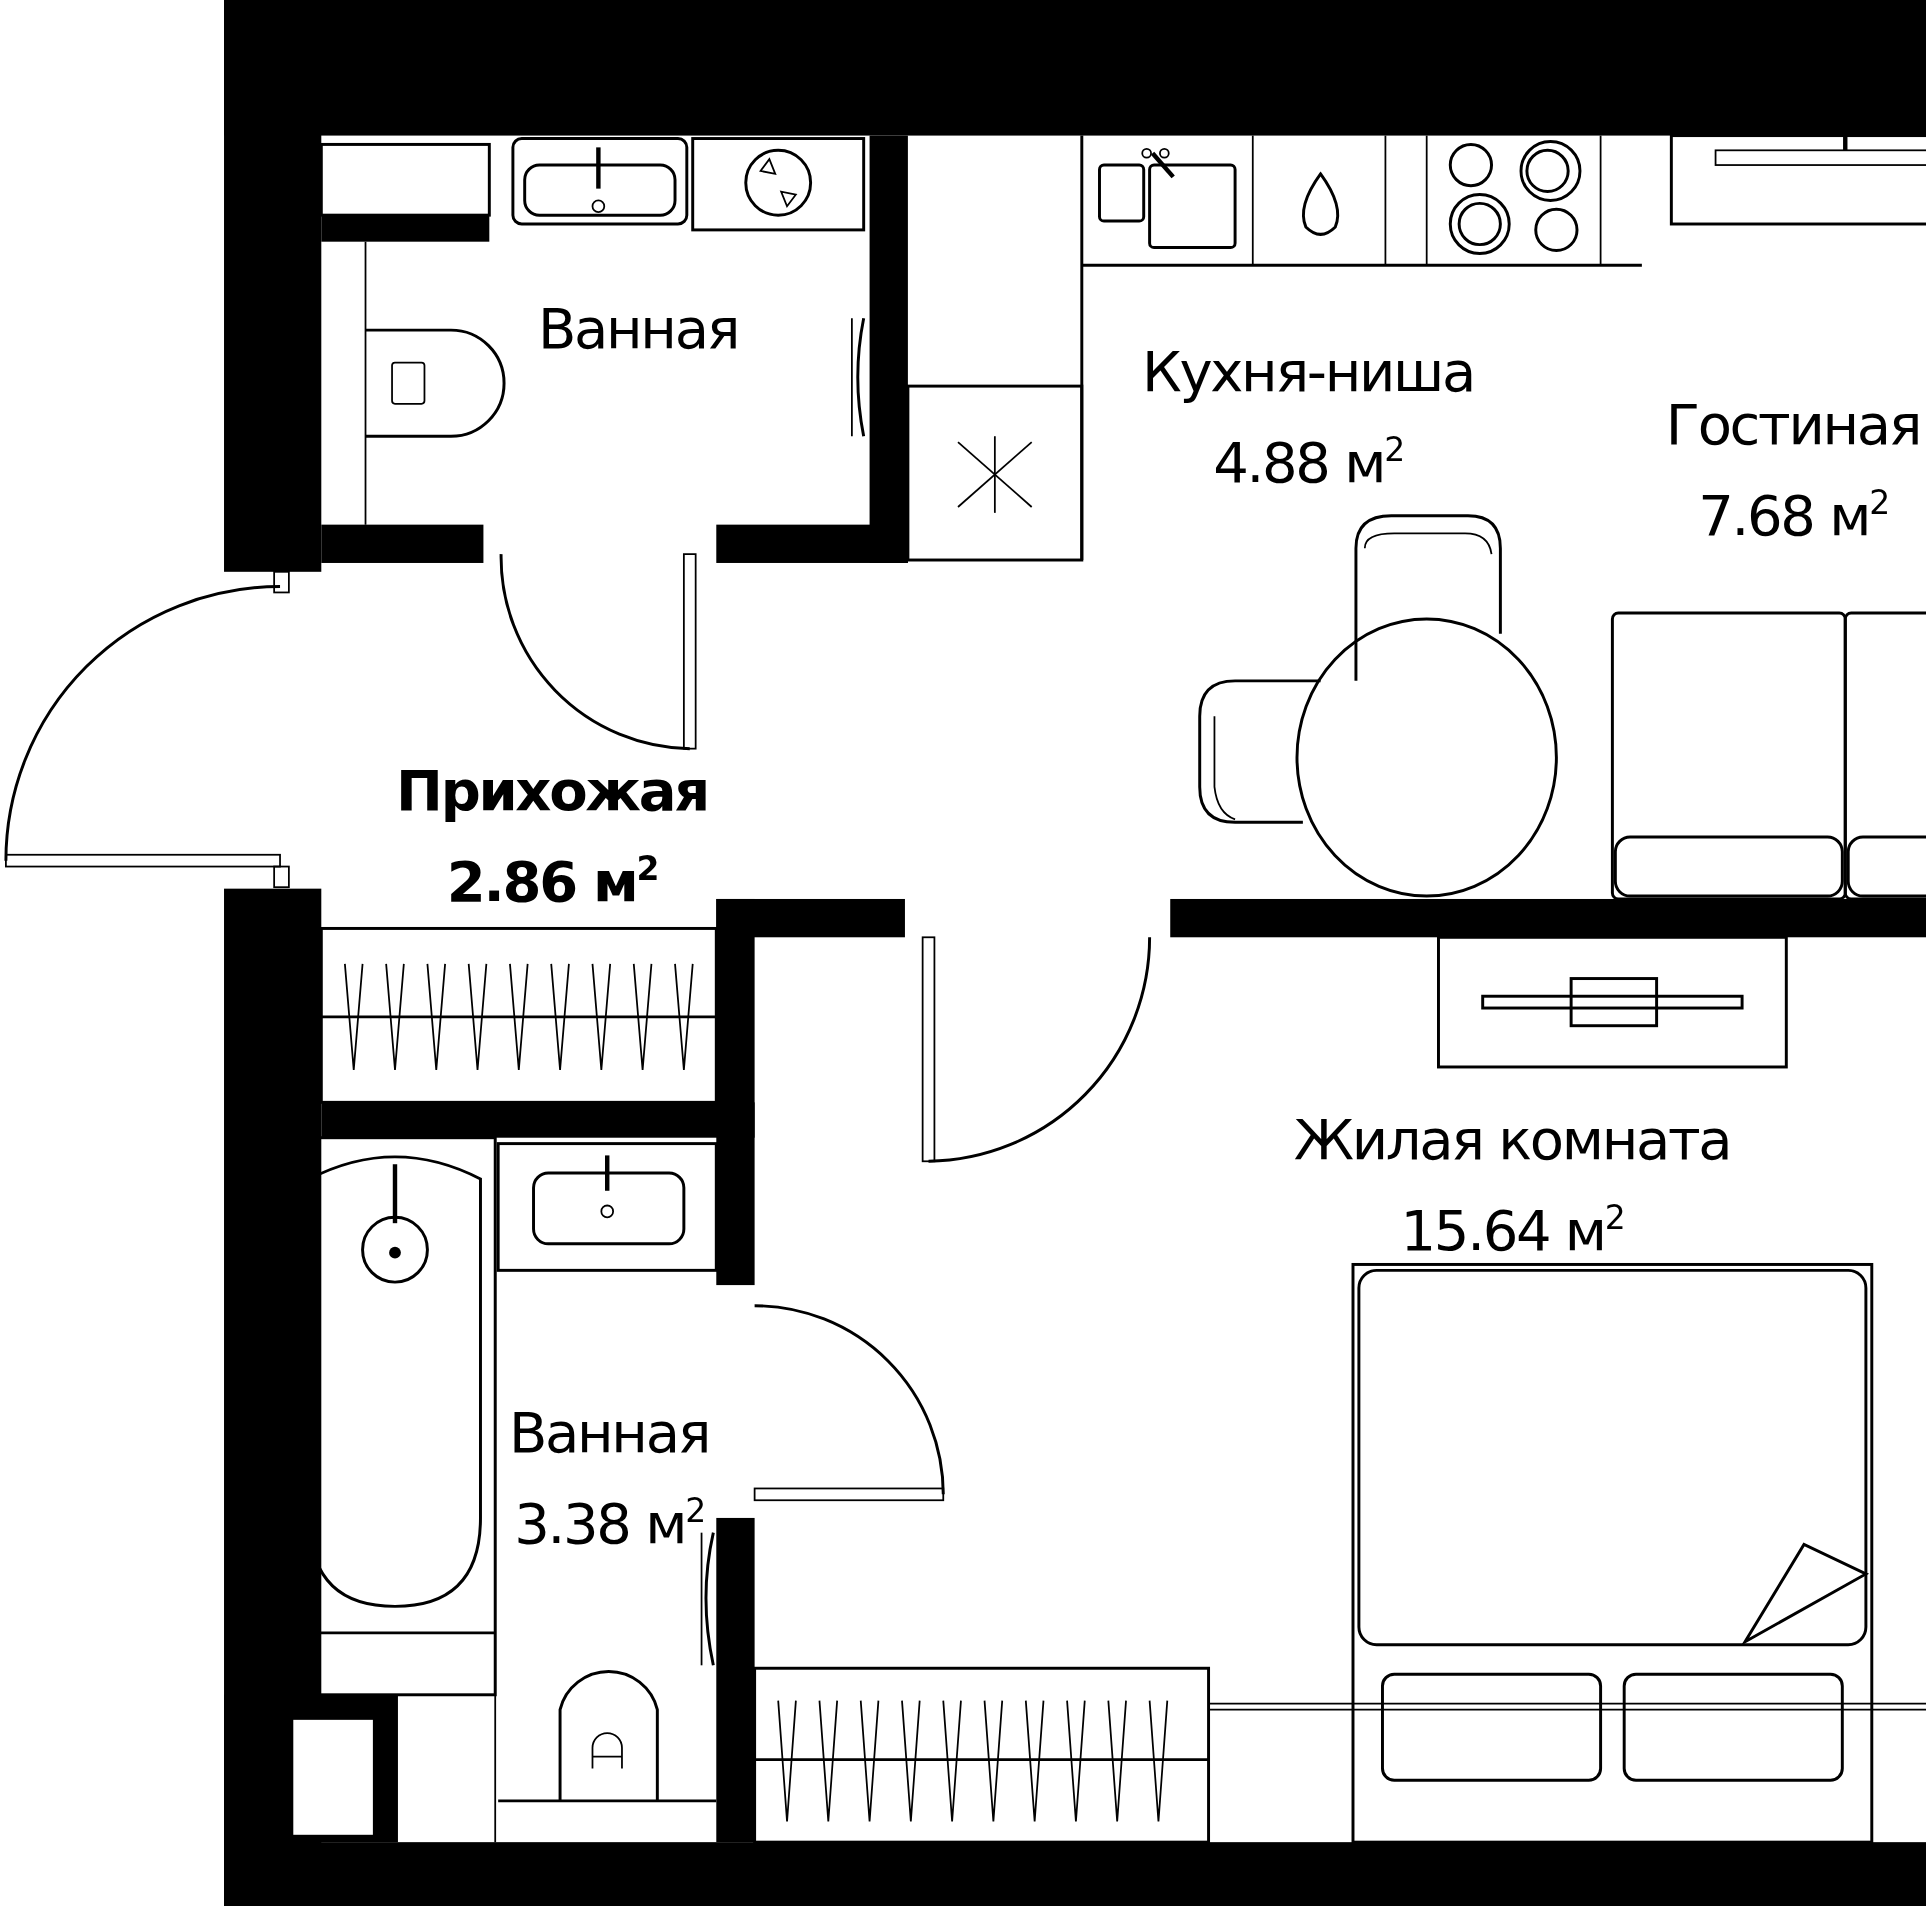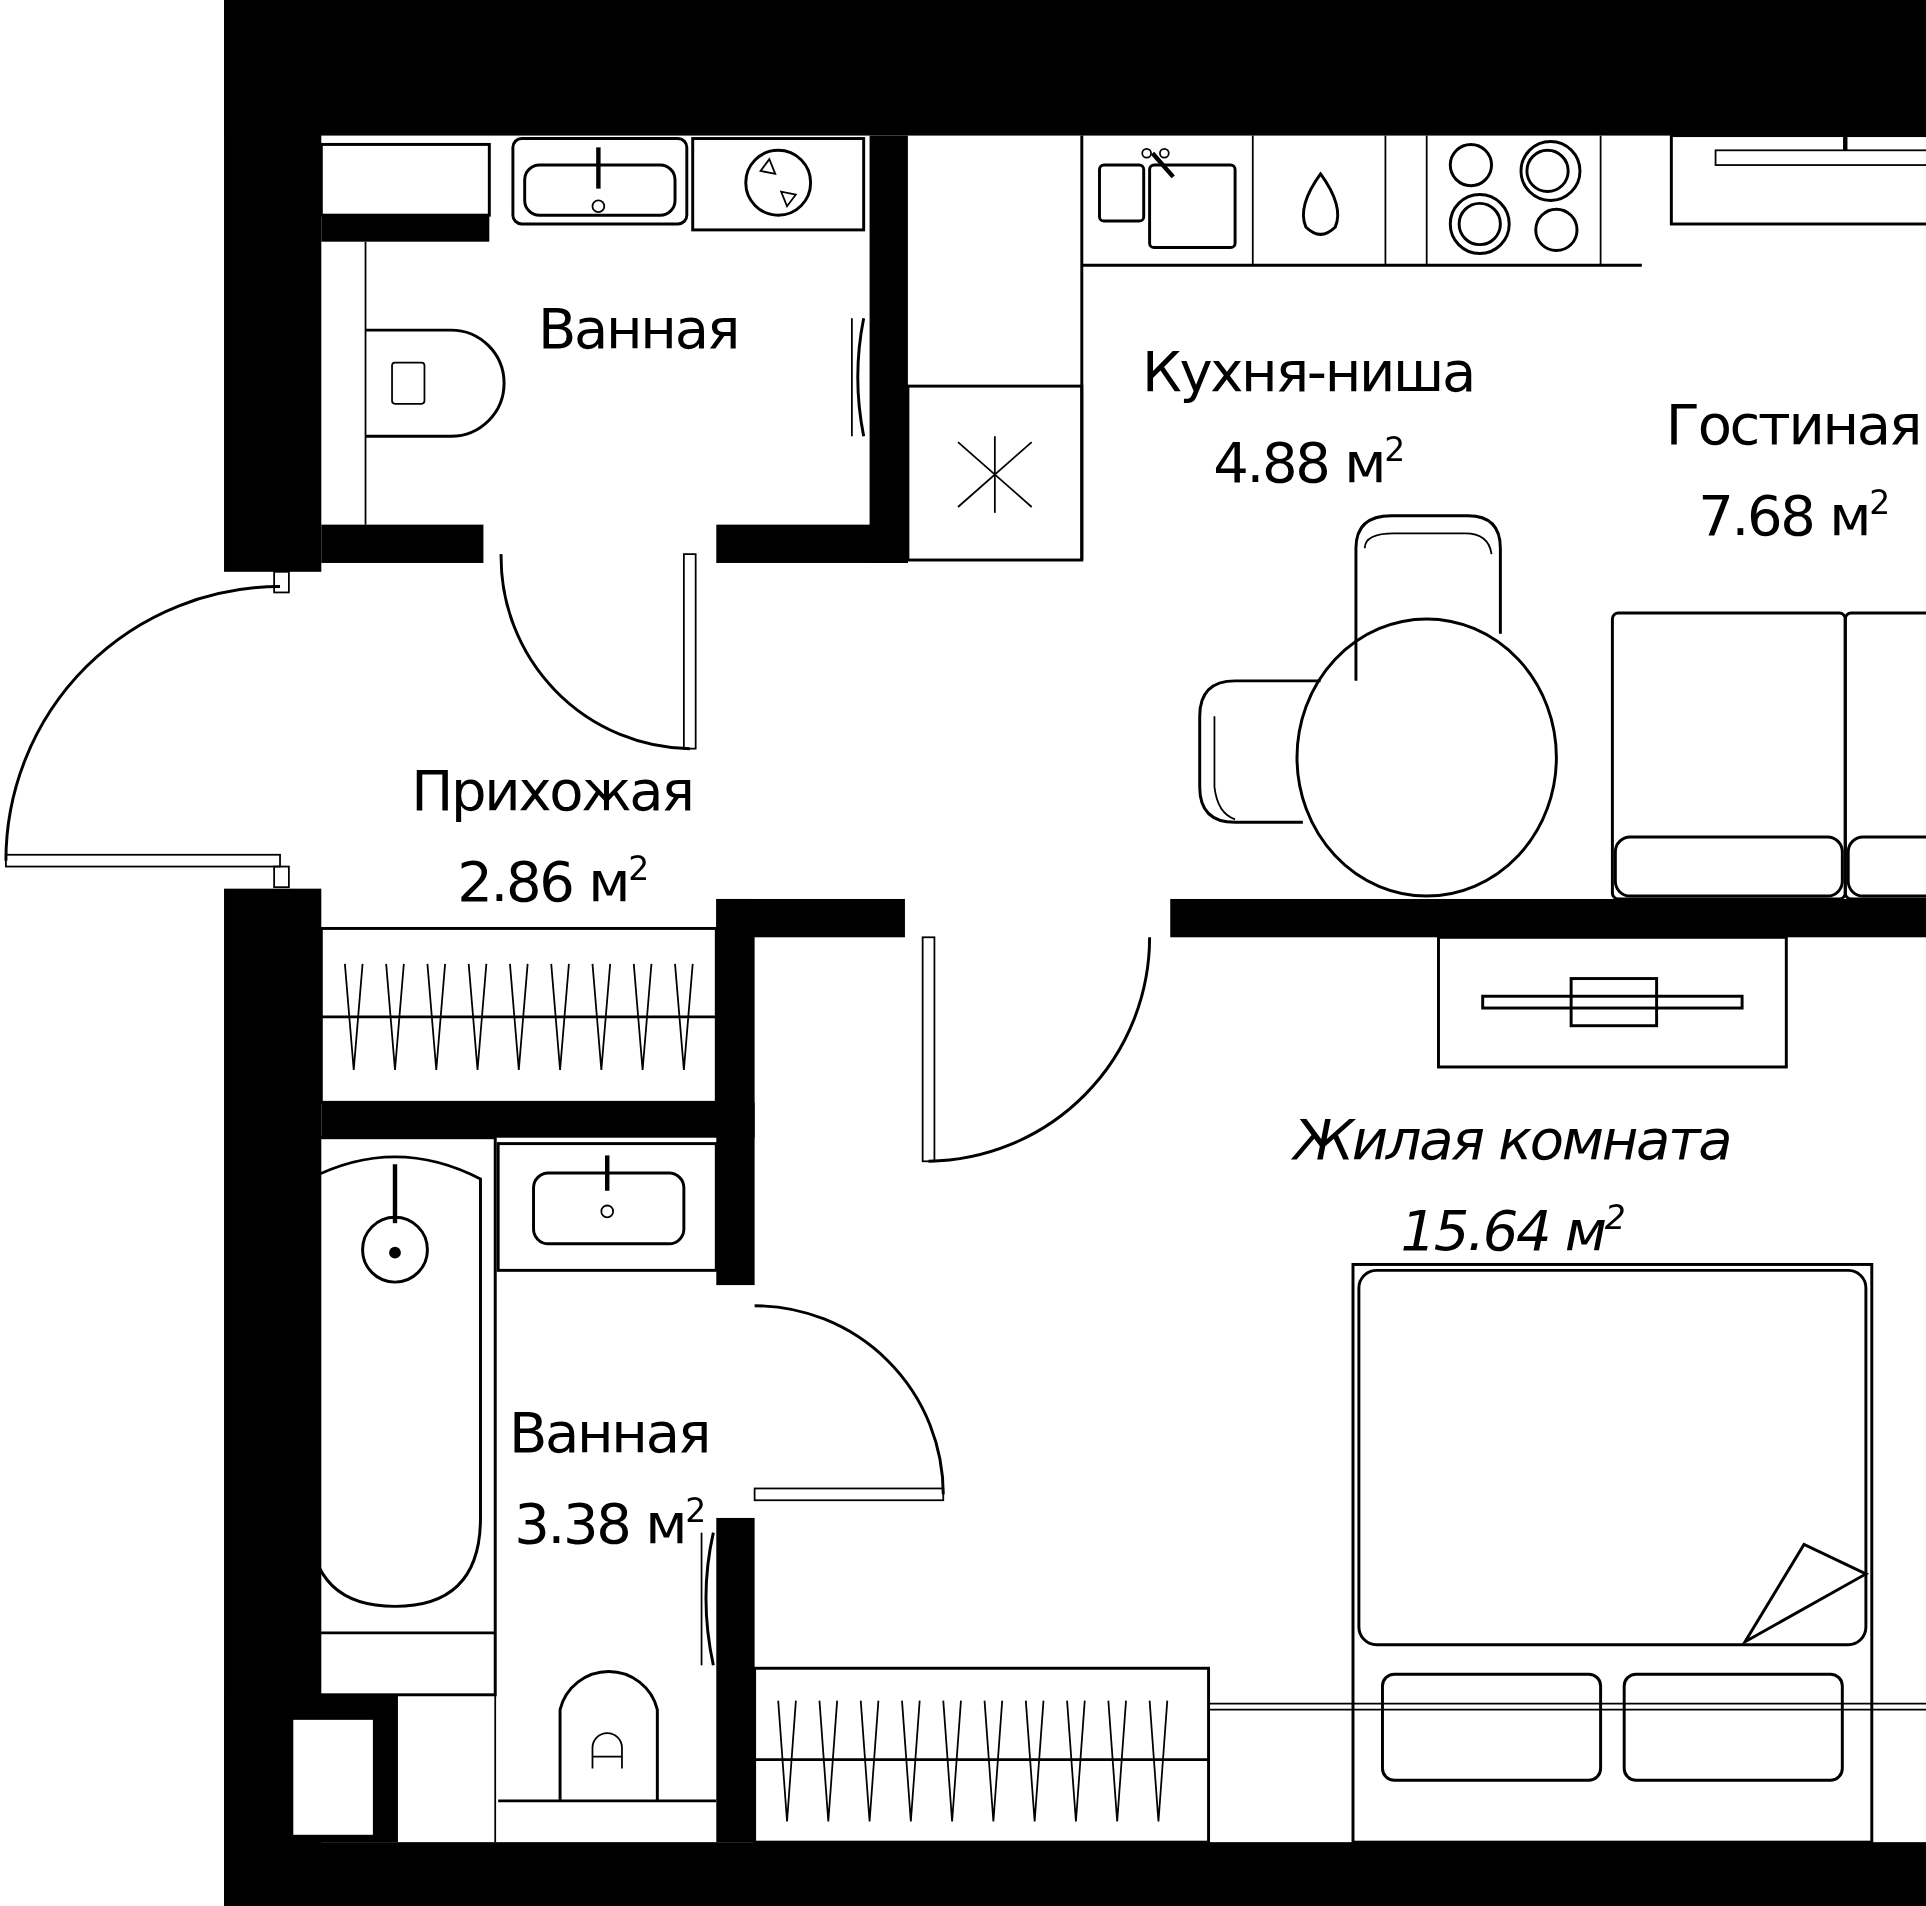--- a/index.html
+++ b/index.html
@@ -282,25 +282,25 @@
   <span class="name">Ванная</span>
 </div>
 <div class="room-label" style="left:1308px; top:326px;">
   <span class="name">Кухня-ниша</span>
   <span class="area"><span>4.88</span> <span>м</span><sup>2</sup></span>
 </div>
 <div class="room-label" style="left:1793px; top:379px;">
   <span class="name">Гостиная</span>
   <span class="area"><span>7.68</span> <span>м</span><sup>2</sup></span>
 </div>
-<div class="room-label" style="left:552px; top:745px;">
+<div class="room-label" style="left:552px; top:745px;font-weight:bold;">
   <span class="name">Прихожая</span>
   <span class="area"><span>2.86</span> <span>м</span><sup>2</sup></span>
 </div>
-<div class="room-label" style="left:1512px; top:1094px;font-style:italic;">
+<div class="room-label" style="left:1512px; top:1094px;">
   <span class="name">Жилая комната</span>
   <span class="area"><span>15.64</span> <span>м</span><sup>2</sup></span>
 </div>
 <div class="room-label" style="left:609px; top:1387px;">
   <span class="name">Ванная</span>
   <span class="area"><span>3.38</span> <span>м</span><sup>2</sup></span>
 </div>
 
 
 </body></html>

